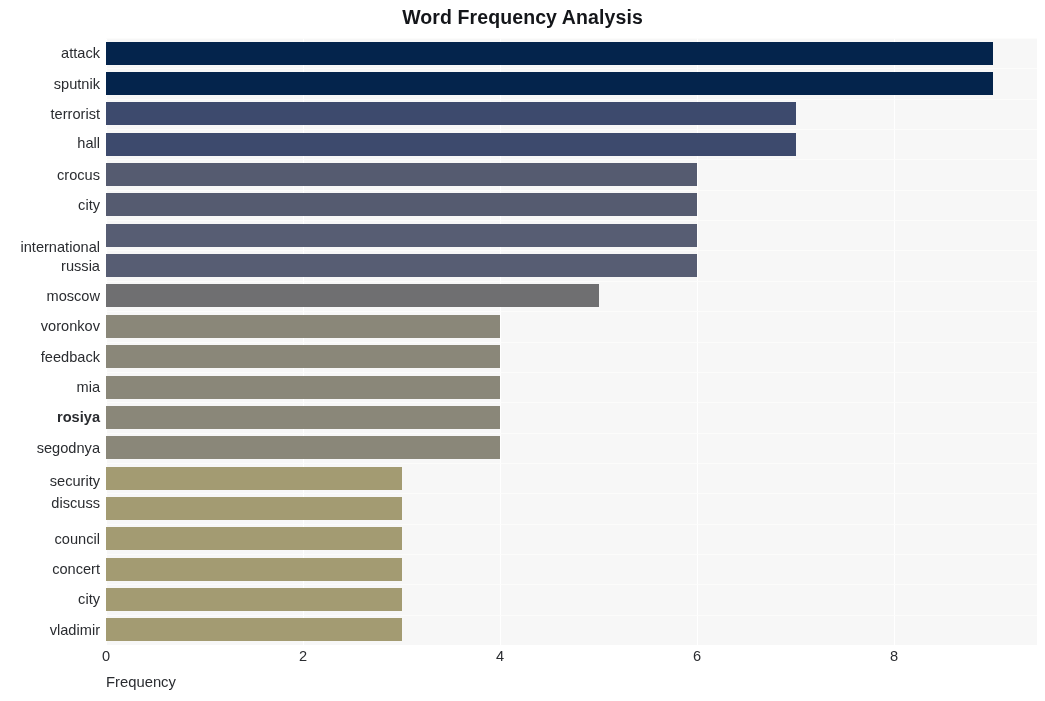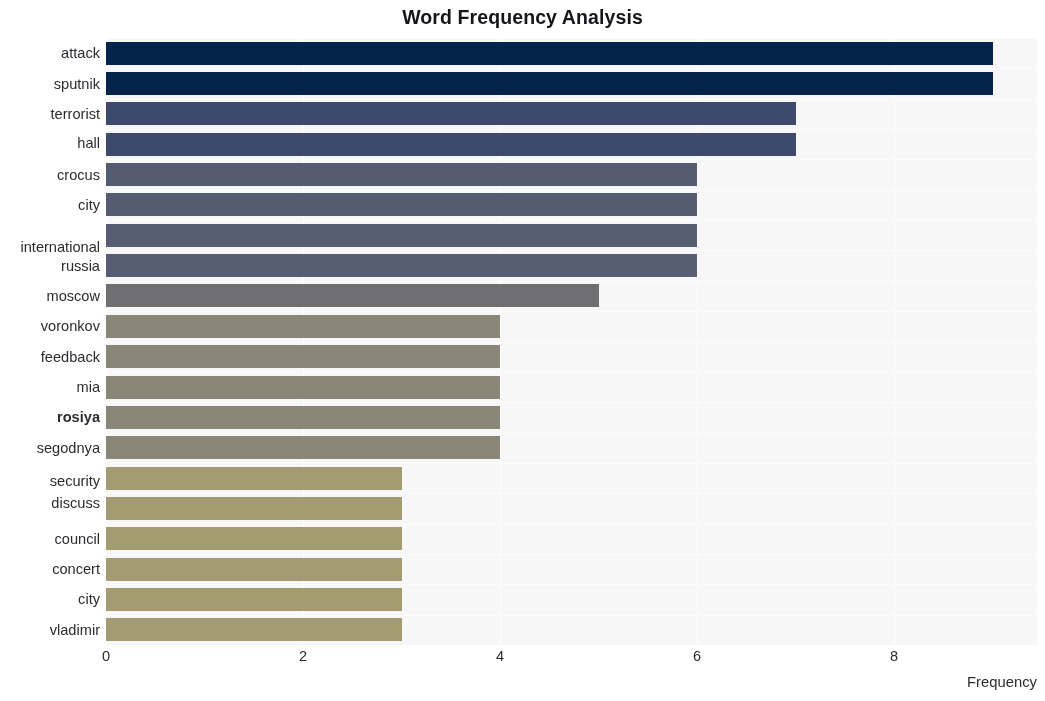--- a/index.html
+++ b/index.html
@@ -90,21 +90,21 @@
     transform: translateX(-50%);
     font-size: 14.6px;
     color: #2a2c30;
     text-align: center;
   }
   #xaxis-title {
     position: absolute;
     left: 106px;
     top: 674px;
     width: 931px;
-    text-align: right;
+    text-align: left;
     font-size: 14.8px;
     color: #2a2c30;
   }
 </style>
 </head>
 <body>
 
 <div id="figure">
 
   <div id="chart-title">Word Frequency Analysis</div>

